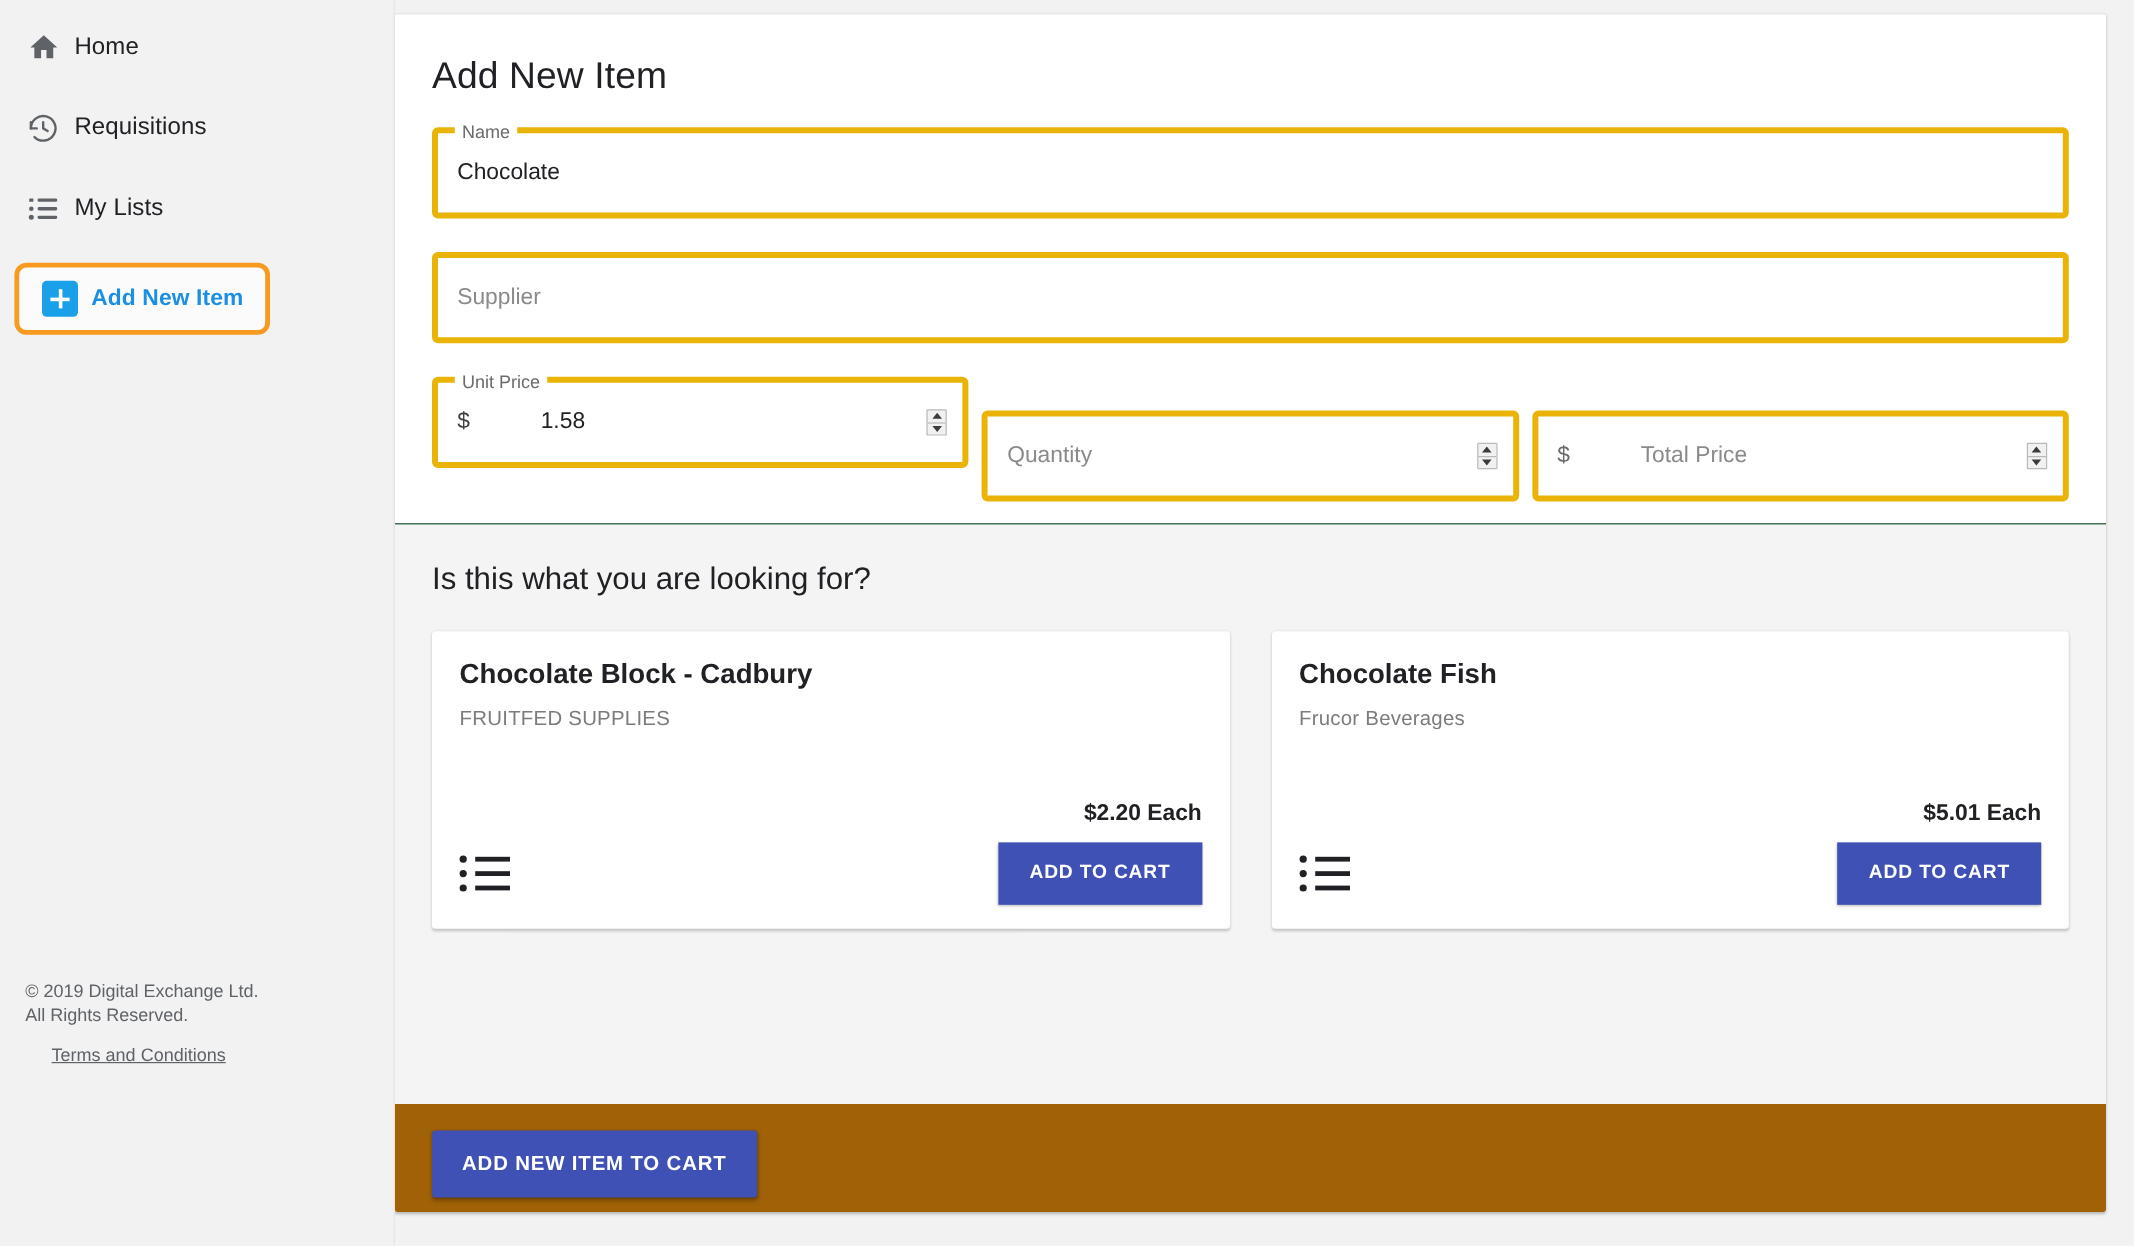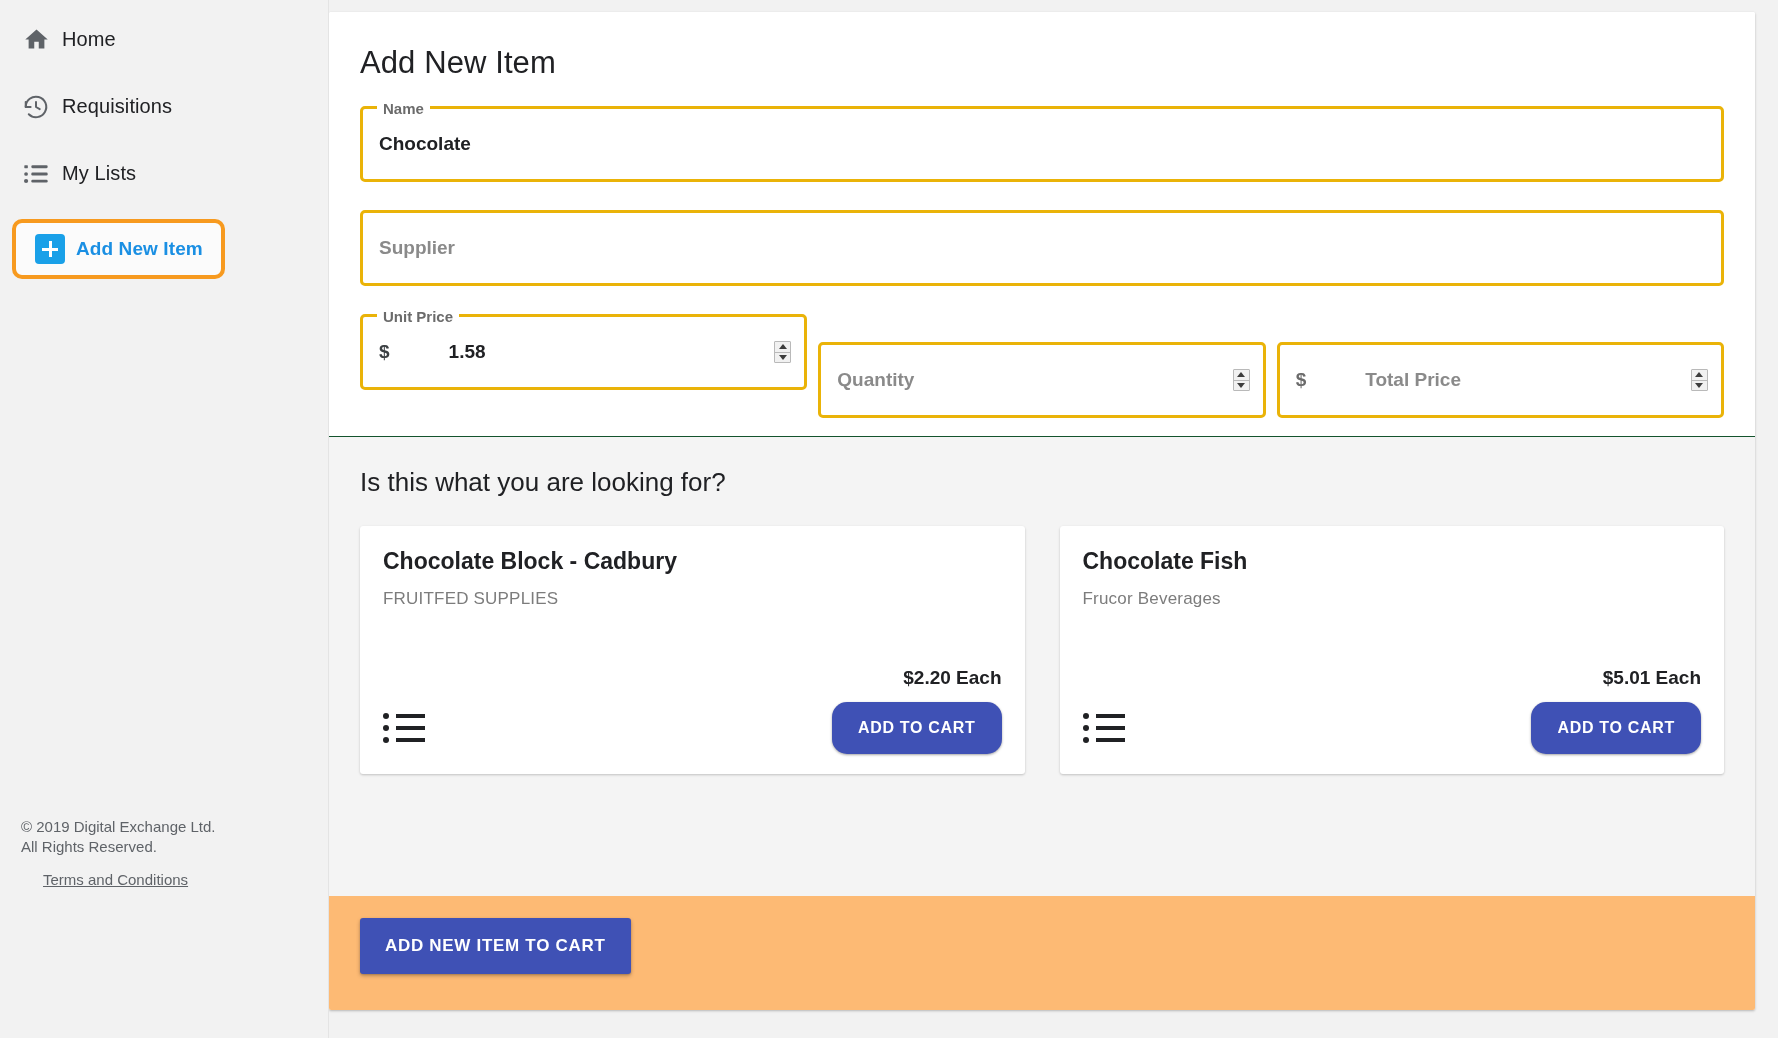--- a/index.html
+++ b/index.html
@@ -126,28 +126,27 @@
     font-size: 31px;
     color: #202124;
     font-weight: 400;
     margin: 0 0 25px 0;
     letter-spacing: 0.1px;
   }
 
   
   .field {
     position: relative;
-    border: 3px solid #eab308;
+    border: 5px solid #eab308;
     border-radius: 5px;
     height: 76px;
     display: flex;
     align-items: center;
     padding: 0 16px;
     background: #fff;
-    font-weight: bold;
   }
   .field + .field-row, .field + .field { margin-top: 28px; }
   .field-legend {
     position: absolute;
     top: -9px;
     left: 14px;
     background: #fff;
     padding: 0 6px;
     font-size: 15px;
     color: #6b6b6b;
@@ -279,34 +278,34 @@
     border-radius: 50%;
   }
   .list-icon .bar {
     width: 29px; height: 4px;
     background: #202124;
   }
   .btn {
     background: #3f51b5;
     color: #fff;
     border: none;
-    border-radius: 15px;
+    border-radius: 0;
     font-family: "Liberation Sans", sans-serif;
     font-size: 16px;
     font-weight: 600;
     letter-spacing: 0.7px;
     padding: 17px 26px;
     cursor: pointer;
     box-shadow: 0 1px 3px rgba(0,0,0,0.22), 0 1px 2px rgba(0,0,0,0.16);
   }
 
   
   .action-bar {
-    background: #fdba74;
-    padding: 22px 31px 36px 31px;
+    background: #a16207;
+    padding: 22px 31px 12px 31px;
   }
   .btn-primary {
     background: #3f51b5;
     color: #fff;
     border: none;
     border-radius: 3px;
     font-family: "Liberation Sans", sans-serif;
     font-size: 17px;
     font-weight: 700;
     letter-spacing: 0.7px;

